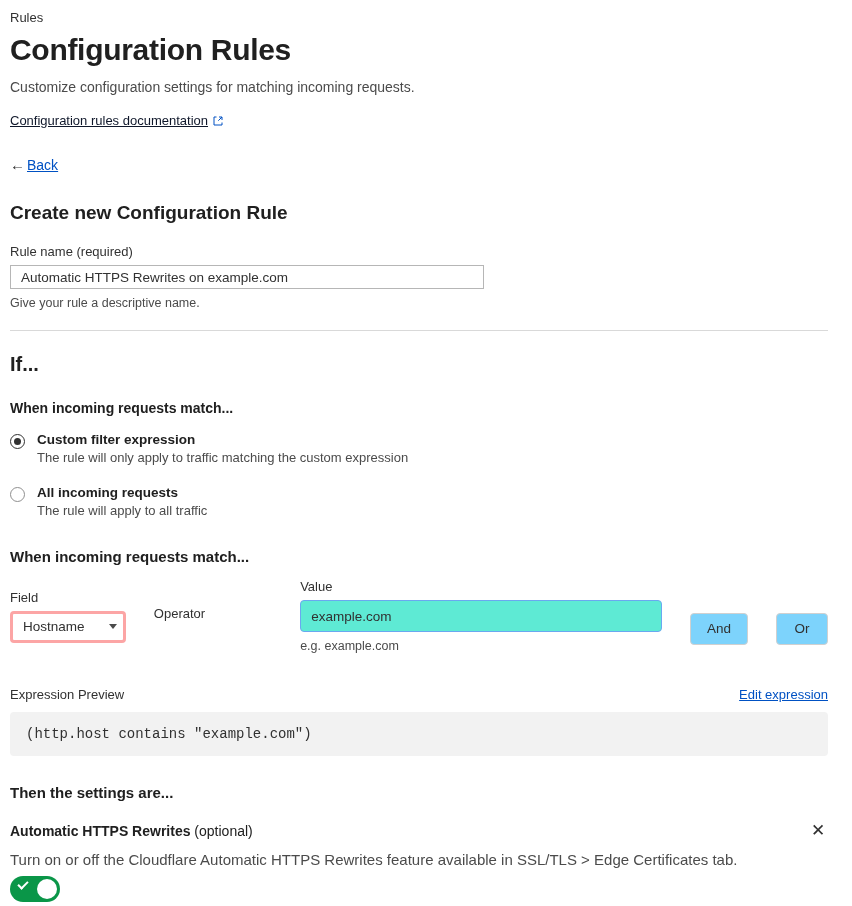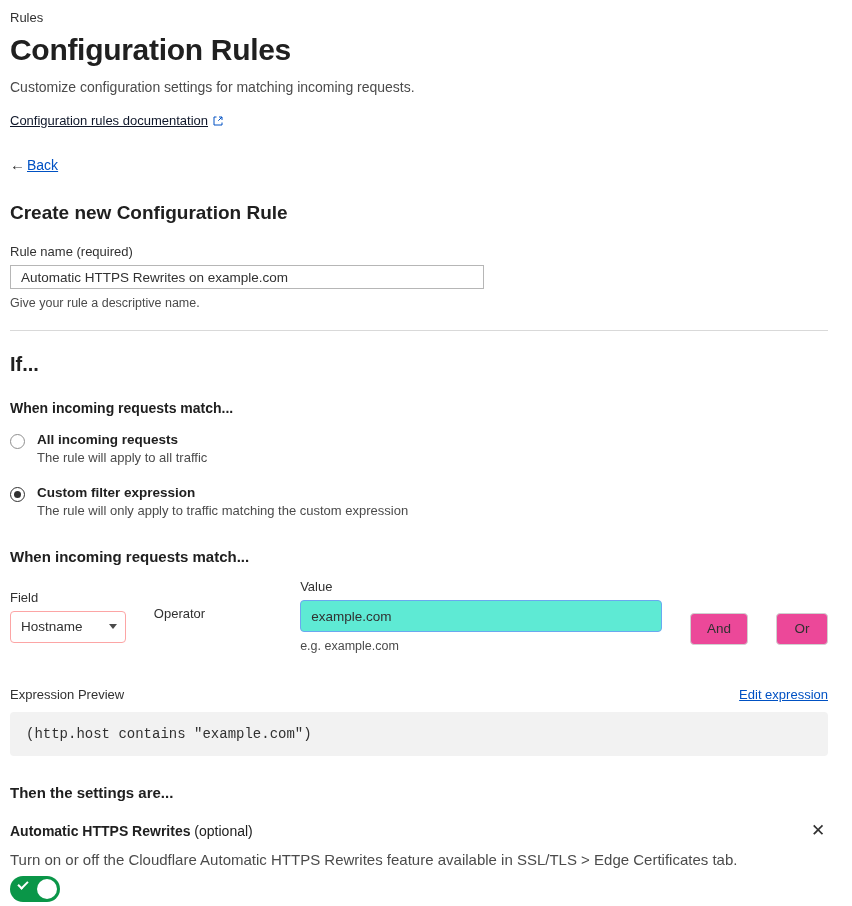--- a/index.html
+++ b/index.html
@@ -167,21 +167,21 @@
   .col-field { width: 137px; }
   .col-operator { width: 140px; }
   .col-value { width: 428px; }
   .select-wrap {
     position: relative;
     height: 32px;
   }
   .select-box {
     width: 100%;
     height: 32px;
-    border: 1px solid #fca5a5;
+    border: 3px solid #fca5a5;
     border-radius: 4px;
     background: #fff;
     font-size: 13.5px;
     color: #313131;
     padding: 0 26px 0 10px;
     display: flex;
     align-items: center;
   }
   .caret {
     position: absolute;
@@ -205,21 +205,21 @@
     outline: none;
   }
   .value-helper {
     font-size: 12.5px;
     color: #4b4b4b;
     margin-top: 7px;
   }
   .btn-and, .btn-or {
     height: 32px;
     min-width: 52px;
-    background: #ec4899;
+    background: #7dd3fc;
     border: 1px solid #d0d0d0;
     border-radius: 4px;
     font-size: 13.5px;
     color: #313131;
     font-family: "Liberation Sans", sans-serif;
     cursor: pointer;
     padding: 0 16px;
   }
   .preview-head-row {
     display: flex;
@@ -339,32 +339,32 @@
   <input class="text-input" type="text" value="Automatic HTTPS Rewrites on example.com" style="">
   <div class="helper-text">Give your rule a descriptive name.</div>
 
   <hr class="divider">
 
   <h2 class="if-title">If...</h2>
 
   <div class="sub-head">When incoming requests match...</div>
 
   <div class="radio-row">
+    <span class="radio checked"></span>
+    <div class="radio-text">
+      <div class="radio-title">Custom filter expression</div>
+      <div class="radio-desc">The rule will only apply to traffic matching the custom expression</div>
+    </div>
+  </div>
+
+  <div class="radio-row">
     <span class="radio"></span>
     <div class="radio-text">
       <div class="radio-title">All incoming requests</div>
       <div class="radio-desc">The rule will apply to all traffic</div>
-    </div>
-  </div>
-
-  <div class="radio-row">
-    <span class="radio checked"></span>
-    <div class="radio-text">
-      <div class="radio-title">Custom filter expression</div>
-      <div class="radio-desc">The rule will only apply to traffic matching the custom expression</div>
     </div>
   </div>
 
   <div class="match-head">When incoming requests match...</div>
 
   <div class="filter-row">
     <div class="col-field">
       <label class="field-label">Field</label>
       <div class="select-wrap">
         <div class="select-box">Hostname</div>

